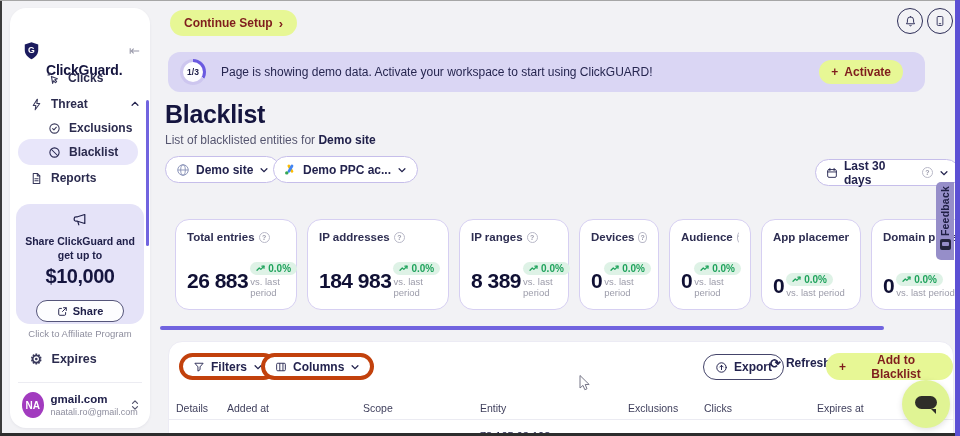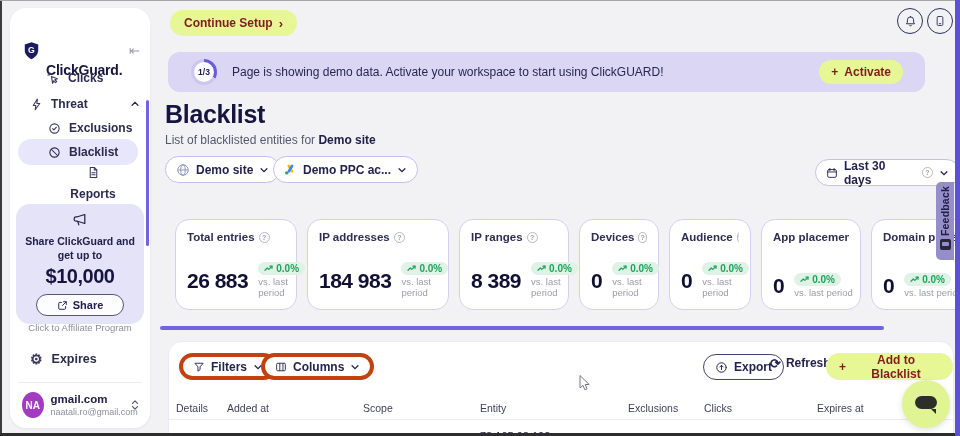--- a/index.html
+++ b/index.html
@@ -22,60 +22,60 @@
   .logo-text { font-size:14px; font-weight:bold; color:#15153f; letter-spacing:-.2px;margin-top:40px; }
   .collapse { margin-left:auto; color:#9b9bab; font-size:13px; cursor:pointer; }
   .nav-item { position:absolute; display:flex; align-items:center; gap:8px; font-size:12px; color:#2b2b4e; font-weight:600; height:24px; cursor:pointer; }
   .nav-item .chev-up { margin-left:auto; }
   .nav-active { position:absolute; left:8px; top:131px; width:120px; height:26px; background:#e8e6fa; border-radius:14px; }
   .sb-thumb { position:absolute; right:1px; top:92px; width:3px; height:146px; background:#7164df; border-radius:2px; }
 
   .promo { position:absolute; left:6px; top:196px; width:128px; height:120px; background:#e5e3f8; border-radius:14px; text-align:center; padding-top:8px; }
   .promo-head { font-size:10.5px; font-weight:bold; color:#20204a; line-height:1.3; margin-top:3px; }
   .promo-amount { font-size:20px; font-weight:bold; color:#15153f; margin-top:3px; letter-spacing:-.5px; }
-  .share-btn { margin:6px auto 0; width:88px; height:22px; border:1px solid #55557a; border-radius:12px; background:#fdfdff; display:flex; align-items:center; justify-content:center; gap:5px; font-size:11px; font-weight:bold; color:#20204a; cursor:pointer; }
+  .share-btn { margin:12px auto 0; width:88px; height:22px; border:1px solid #55557a; border-radius:12px; background:#fdfdff; display:flex; align-items:center; justify-content:center; gap:5px; font-size:11px; font-weight:bold; color:#20204a; cursor:pointer; }
   .promo-foot { font-size:9.5px; color:#8e8e9e; margin-top:6px; }
 
   .settings-row { position:absolute; left:20px; top:344px; display:flex; align-items:center; gap:9px; font-size:12.5px; font-weight:600; color:#2b2b4e; cursor:pointer; }
   .gear { font-size:14px; color:#3a3a5c; line-height:1; }
   .sb-divider { position:absolute; left:8px; top:374px; width:124px; height:1px; background:#ececf2; }
   .user-row { position:absolute; left:12px; top:384px; width:118px; display:flex; align-items:center; gap:7px; cursor:pointer; }
   .avatar { width:26px; height:26px; border-radius:50%; background:#a23bbf; color:#fff; font-size:10px; font-weight:bold; display:flex; align-items:center; justify-content:center; }
   .user-name { font-size:11.5px; font-weight:bold; color:#20204a; line-height:1.2; }
   .user-email { font-size:9px; color:#8e8e9e; }
 
   
   #main { position:absolute; left:160px; top:0; width:800px; height:436px; }
 
   .lime-btn { background:#e7f795; border:none; border-radius:14px; display:inline-flex; align-items:center; gap:6px; font-size:12px; font-weight:bold; color:#7f1d1d; cursor:pointer; font-family:inherit; }
   .continue-btn { position:absolute; left:10px; top:10px; height:26px; padding:0 14px; }
   .chev-glyph { font-size:13px; font-weight:bold; }
 
   .top-icon { position:absolute; top:8px; width:26px; height:26px; border:1.2px solid #2e2e58; border-radius:50%; display:flex; align-items:center; justify-content:center; cursor:pointer; background:transparent; }
 
-  .banner { position:absolute; left:8px; top:52px; width:757px; height:40px; background:#dad6f4; border-radius:12px; display:flex; align-items:center; padding:0 23px; }
+  .banner { position:absolute; left:8px; top:52px; width:757px; height:40px; background:#dad6f4; border-radius:12px; display:flex; align-items:center; padding:0 12px; }
   .ring { width:26px; height:26px; border-radius:50%; background:conic-gradient(#6a5ae0 0 120deg,#cdc6ef 120deg 360deg); display:flex; align-items:center; justify-content:center; }
   .ring-inner { width:20px; height:20px; border-radius:50%; background:#fdfdff; display:flex; align-items:center; justify-content:center; font-size:8.5px; font-weight:bold; color:#20204a; }
   .banner-msg { margin-left:15px; font-size:12px; color:#262650; }
   .activate-btn { position:absolute; right:22px; top:8px; height:24px; padding:0 12px; border-radius:12px; }
 
   .page-title { position:absolute; left:5px; top:100px; font-size:25px; font-weight:bold; color:#15153f; letter-spacing:-.3px; }
   .page-sub { position:absolute; left:5px; top:133px; font-size:12px; color:#565670; }
   .page-sub b { color:#20204a; }
 
   .pill { position:absolute; height:27px; background:#fff; border:1px solid #c6beea; border-radius:14px; display:flex; align-items:center; gap:6px; padding:0 10px; font-size:12px; font-weight:bold; color:#23234e; cursor:pointer; }
   .pill-site { left:5px; top:156px; }
   .pill-ppc  { left:113px; top:156px; }
   .pill-date { left:655px; top:159px; }
   .q-circle { width:11px; height:11px; border:1px solid #b9b9c8; border-radius:50%; color:#9a9aaa; font-size:7px; font-weight:bold; display:flex; align-items:center; justify-content:center; }
 
   .stats-row { position:absolute; left:15px; top:219px; width:790px; display:flex; gap:10px; }
   .stat-card { height:91px; background:#fff; border:1px solid #d6cff2; border-radius:14px; padding:11px 11px 10px; display:flex; flex-direction:column; flex:0 0 auto; }
   .stat-label-row { display:flex; align-items:center; gap:4px; font-size:11.5px; font-weight:600; color:#2e2e52; white-space:nowrap; overflow:hidden; }
-  .stat-bottom { margin-top:auto; display:flex; align-items:center; gap:10px; }
+  .stat-bottom { margin-top:auto; display:flex; align-items:center; gap:2px; }
   .stat-value { font-size:21px; font-weight:bold; color:#101034; letter-spacing:-.5px; white-space:nowrap; }
   .stat-right { display:flex; flex-direction:column; gap:2px; }
   .badge { background:#def2e6; color:#1fa35c; border-radius:9px; padding:1px 6px; font-size:10px; font-weight:bold; display:inline-flex; align-items:center; gap:3px; width:max-content; }
   .vs-text { font-size:9.5px; color:#9c9caa; line-height:1.15; width:44px; }
   .vs-nowrap .vs-text { width:auto; white-space:nowrap; }
 
   .hscroll { position:absolute; left:0; top:326px; width:724px; height:4px; background:#7164df; border-radius:2px; cursor:pointer; }
 
   .table-card { position:absolute; left:8px; top:341px; width:786px; height:130px; background:#fff; border:1px solid #ecebf4; border-radius:14px; }
   .tb-pill { position:absolute; top:11px; height:27px; background:#fff; border:4px solid #c2410c; border-radius:14px; display:flex; align-items:center; gap:6px; padding:0 10px; font-size:12px; font-weight:bold; color:#23234e; cursor:pointer; }
@@ -159,21 +159,21 @@
     <div class="nav-item" style="left:38px; top:132px; width:92px;">
       <span class="ic">
         <svg width="13" height="13" viewBox="0 0 16 16" fill="none" stroke="#23234e" stroke-width="1.3">
             <circle cx="8" cy="8" r="5.7"></circle>
             <path d="M4 4l8 8"></path>
           </svg>
       </span>
       <span>Blacklist</span>
     </div>
 
-    <div class="nav-item" style="left:28px; top:158px; width:110px;flex-direction:column;">
+    <div class="nav-item" style="left:20px; top:158px; width:110px;">
       <span class="ic">
         <svg width="13" height="13" viewBox="0 0 16 16" fill="none" stroke="#3a3a5c" stroke-width="1.3" stroke-linejoin="round" stroke-linecap="round">
             <path d="M4 1.8h5l3 3v9.4H4z"></path>
             <path d="M9 1.8v3h3M6 8.2h4M6 10.8h4"></path>
           </svg>
       </span>
       <span>Reports</span>
     </div>
 
     <div class="sb-thumb"></div>

